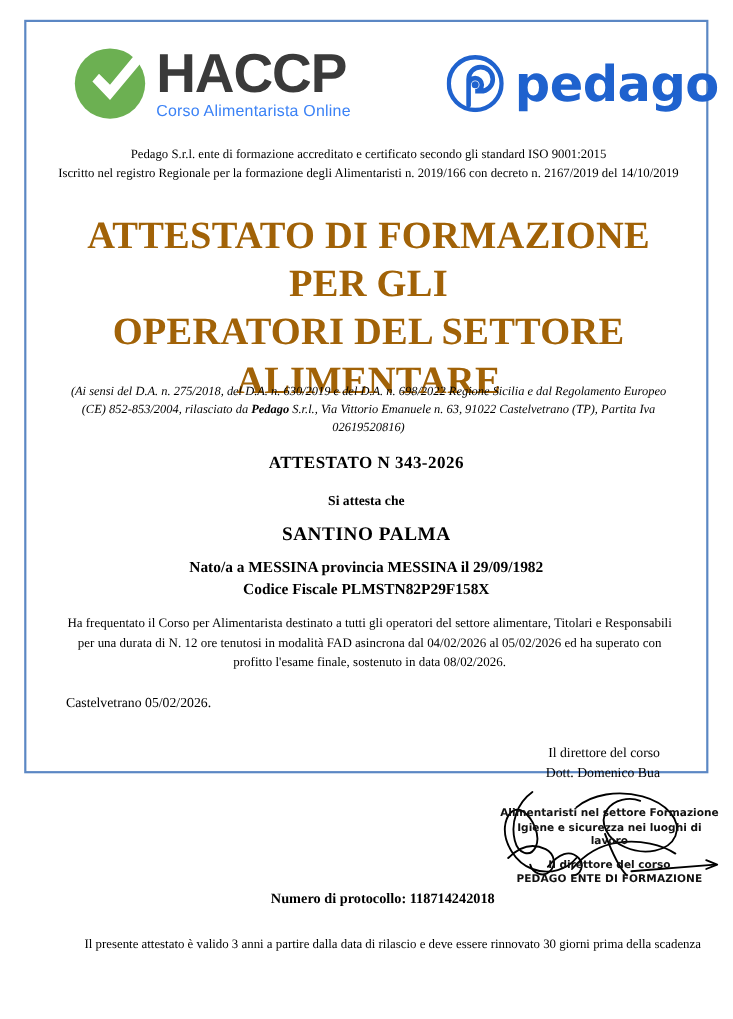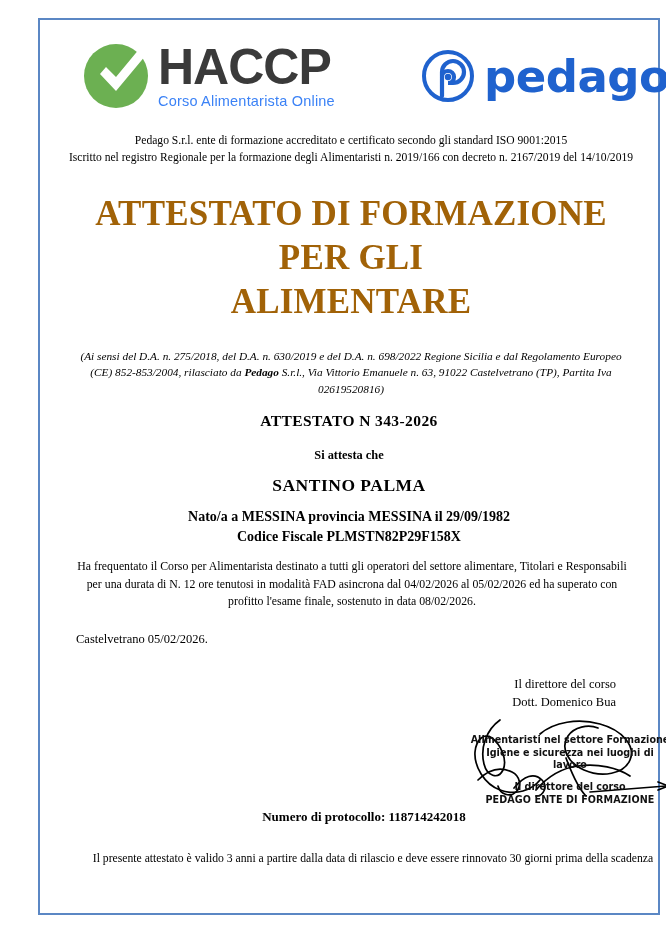--- a/index.html
+++ b/index.html
@@ -15,25 +15,24 @@
     position: relative;
     overflow: hidden;
   }
 
   
   #certificate-frame {
     position: absolute;
     left: 22px;
     top: 18px;
     width: 622px;
-    height: 897px;
+    height: 685px;
     border: 2px solid #5b87c4;
     background: #ffffff;
     box-sizing: border-box;
-    margin-left: 16px;
   }
 
   
   #logo-row {
     position: absolute;
     left: 0;
     top: 20px;
     width: 100%;
     height: 80px;
   }
@@ -307,20 +306,21 @@
 
   </div>
 
   <div id="accreditation">
     <div>Pedago S.r.l. ente di formazione accreditato e certificato secondo gli standard ISO 9001:2015</div>
     <div>Iscritto nel registro Regionale per la formazione degli Alimentaristi n. 2019/166 con decreto n. 2167/2019 del 14/10/2019</div>
   </div>
 
   <div id="main-title">
     <div>ATTESTATO DI FORMAZIONE PER GLI</div>
+    <div>OPERATORI DEL SETTORE</div>
     <div>ALIMENTARE</div>
   </div>
 
   <div id="legal-note"><span>(Ai sensi del D.A. n. 275/2018, del D.A. n. 630/2019 e del D.A. n. 698/2022  Regione Sicilia e dal Regolamento Europeo (CE) 852-853/2004, rilasciato da </span><b>Pedago</b><span> S.r.l., Via Vittorio Emanuele n. 63, 91022 Castelvetrano (TP), Partita Iva 02619520816)</span></div>
 
   <div id="attestato-number">ATTESTATO N 343-2026</div>
 
   <div id="recipient-name">SANTINO PALMA</div>
 
   <div id="si-attesta">Si attesta che</div>

